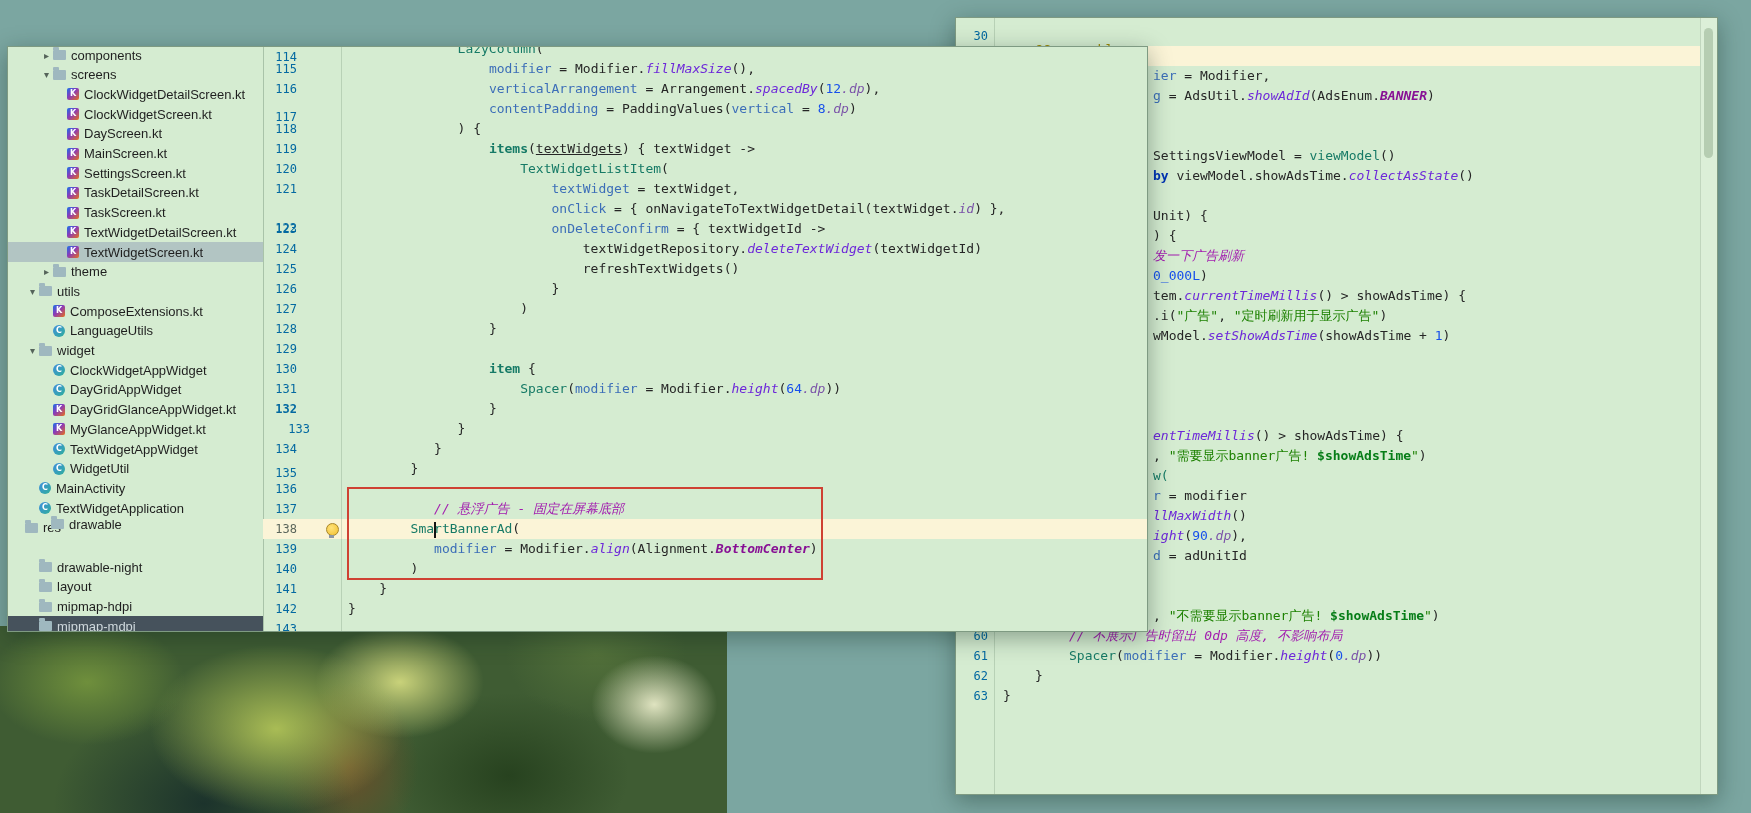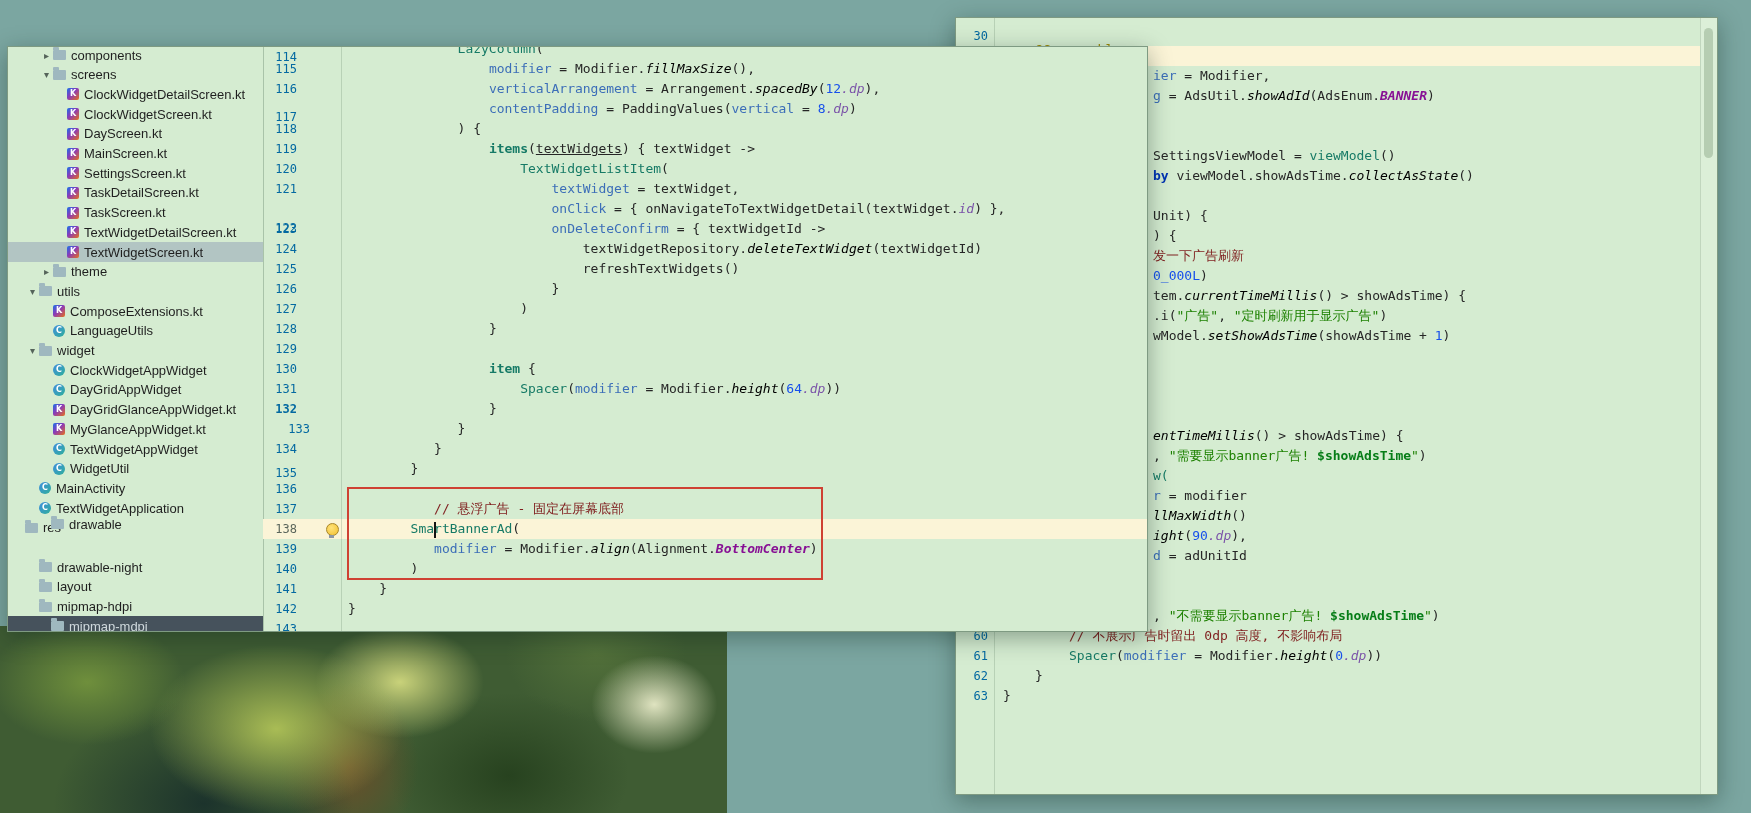--- a/index.html
+++ b/index.html
@@ -28,25 +28,25 @@
   .code,.gnum{position:absolute;height:20px;line-height:20px;white-space:pre;
     font-family:"DejaVu Sans Mono",monospace;font-size:13px;}
   .gnum{font-size:12px;color:#0369a1;text-align:right;}
   .gnum.cur{color:#5b665b;}
 
   
   .s-pl{color:#262626}
   .s-arg{color:#3c6eb8}
   .s-num{color:#1750eb}
   .s-ext{color:#7a52a8;font-style:italic}
-  .s-meth{color:#000000;font-style:italic}
+  .s-meth{color:#6d28d9;font-style:italic}
   .s-call{color:#167a66}
   .s-kwcall{color:#167a66;font-weight:bold}
   .s-kw{color:#0033b3;font-weight:bold}
-  .s-com{color:#7f1d1d;}
+  .s-com{color:#a21caf;font-style:italic}
   .s-str{color:#1d8102}
   .s-tmpl{color:#067d17;font-weight:bold}
   .s-ann{color:#9b8700}
   .s-const{color:#871094;font-weight:bold;font-style:italic}
   .s-und{color:#262626;text-decoration:underline}
 
   .cream{position:absolute;height:20px;background:#fbf4d7;}
   .main-cream{left:255px;right:0;top:472px;}
   .right-cream{left:0;right:16px;top:28px;}
 
@@ -274,21 +274,21 @@
         <div class="tree-row" style="top: 529.9px; padding-left: 18px;">
           <span class="chev"></span>
           <span class="ic ic-folder"></span>
           <span>layout</span>
         </div>
         <div class="tree-row" style="top: 549.6px; padding-left: 18px;">
           <span class="chev"></span>
           <span class="ic ic-folder"></span>
           <span>mipmap-hdpi</span>
         </div>
-        <div class="tree-row dark" style="top: 569.3px; padding-left: 30px;">
+        <div class="tree-row dark" style="top: 569.3px; padding-left: 18px;">
           <span class="chev"></span>
           <span class="ic ic-folder"></span>
           <span>mipmap-mdpi</span>
         </div>
       </div>
     <div class="tree-divider"></div>
     <div class="cream main-cream"></div>
     <div class="gutter-sep main-sep"></div>
     <div id="main-gutter">
         <div class="gnum" style="top: -8px; left: 255px; width: 34px; margin-top: 8px;">114</div>

